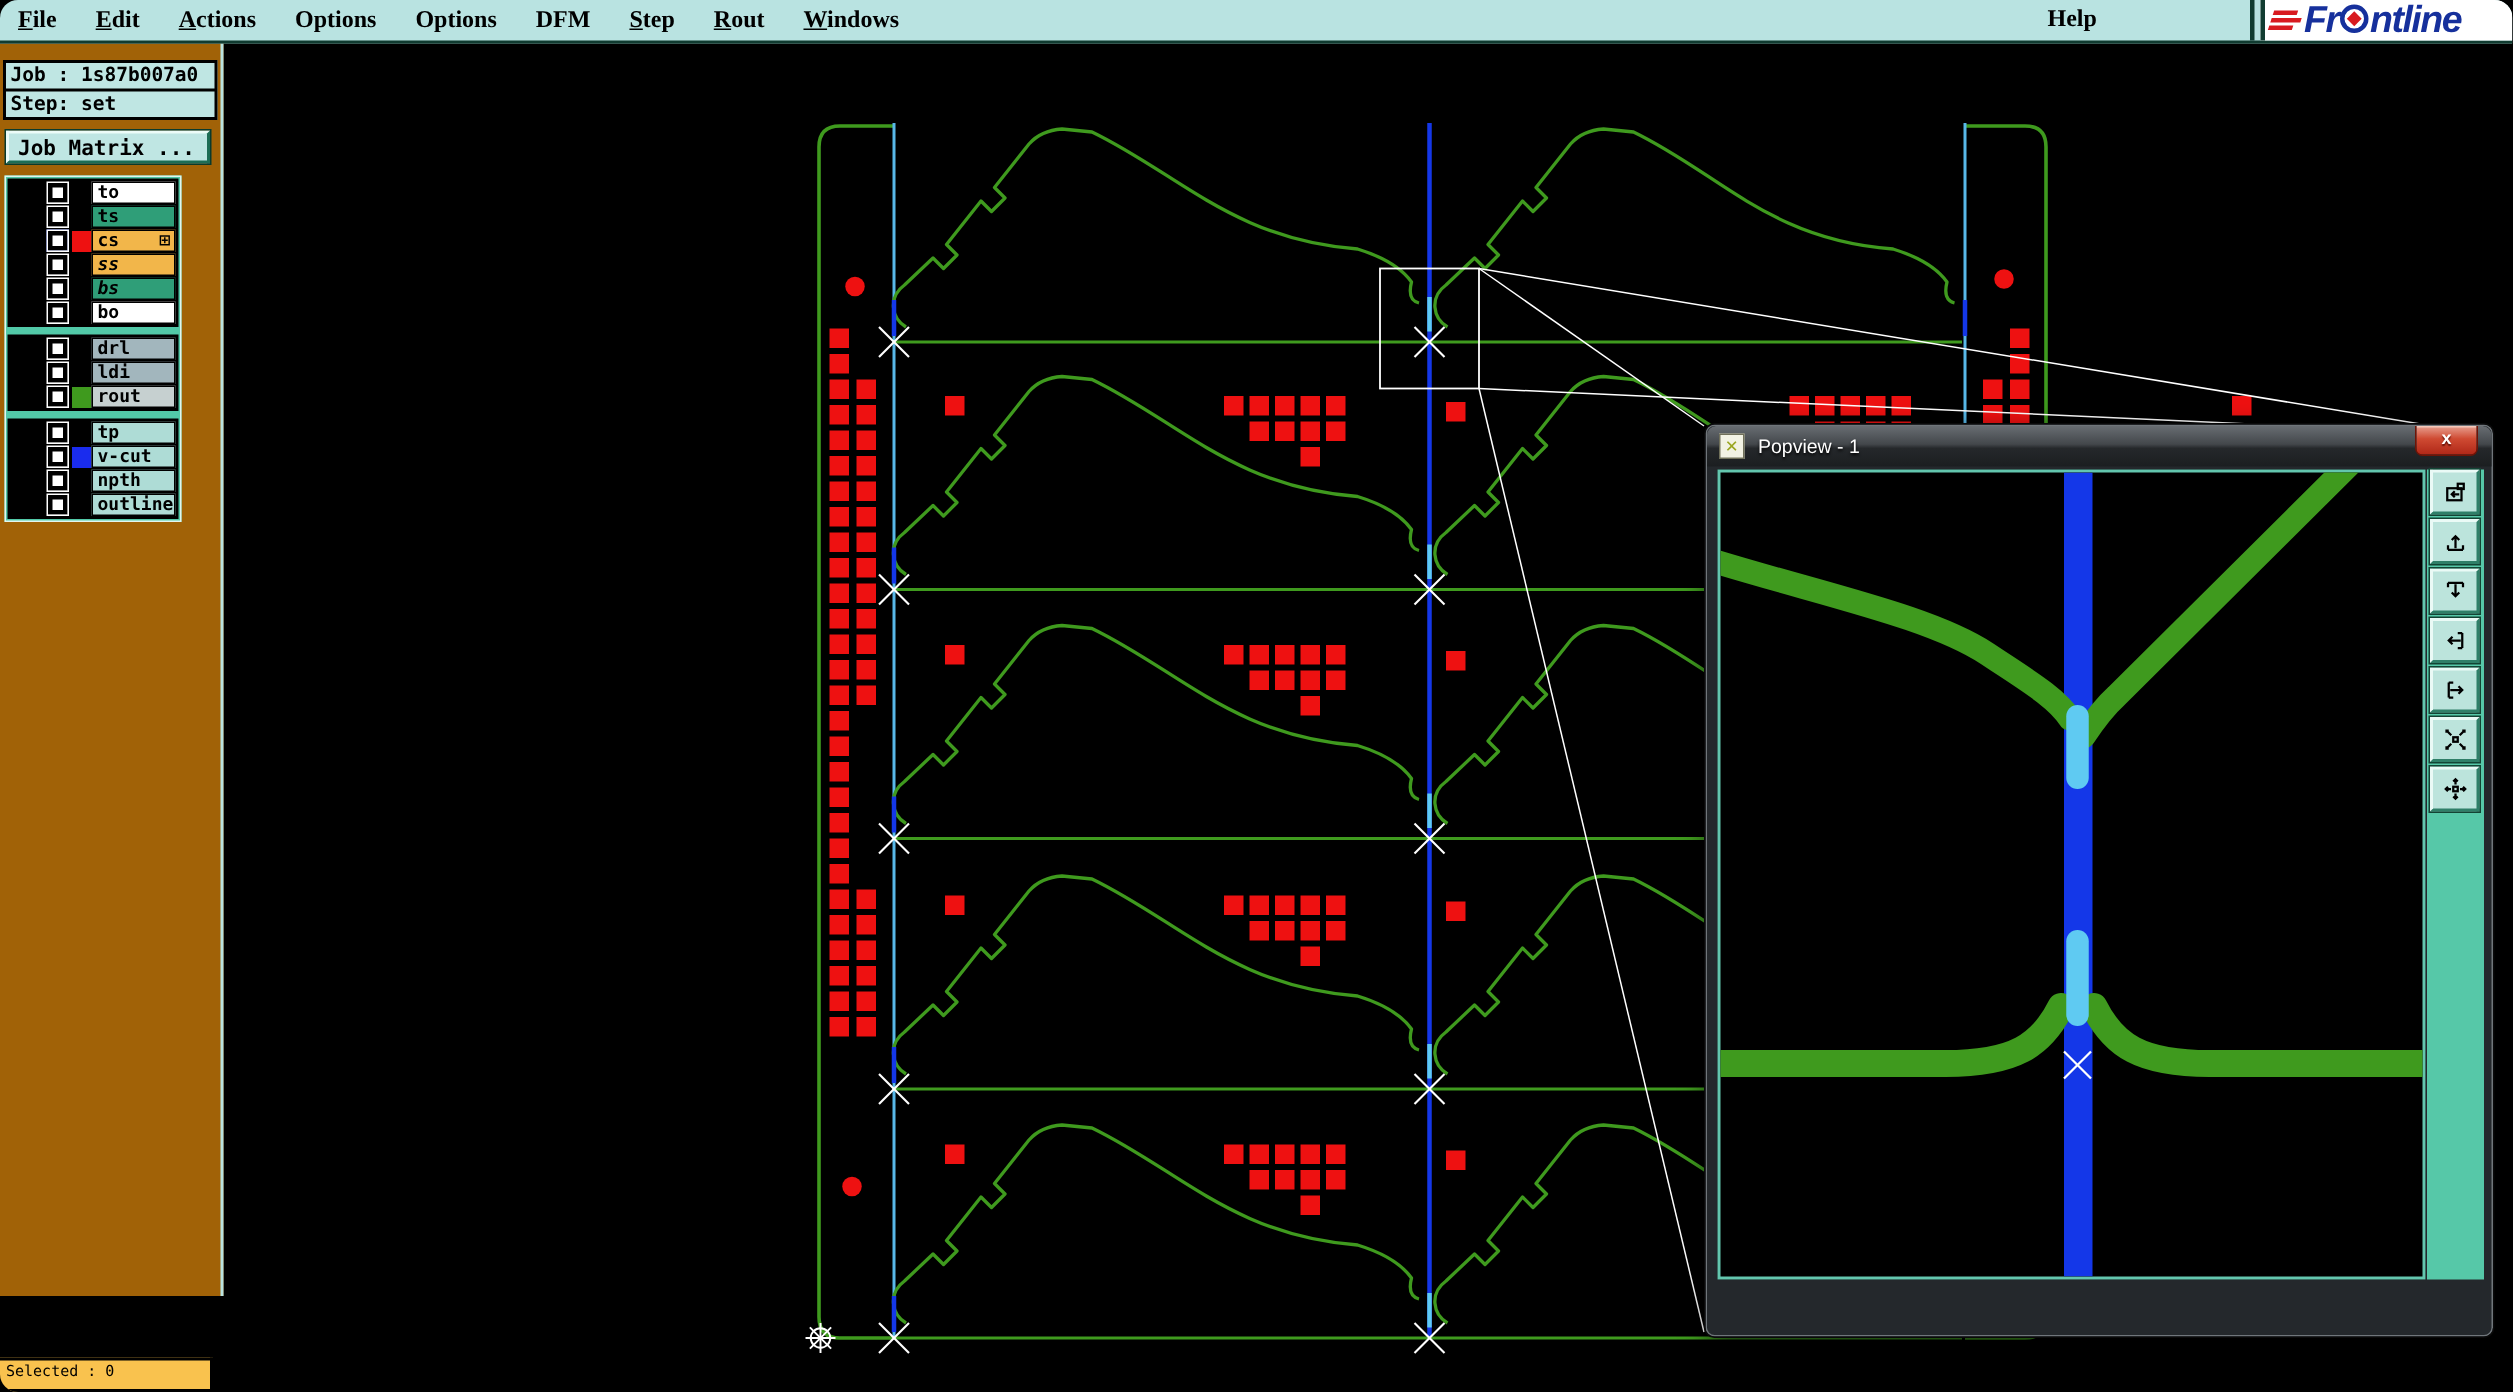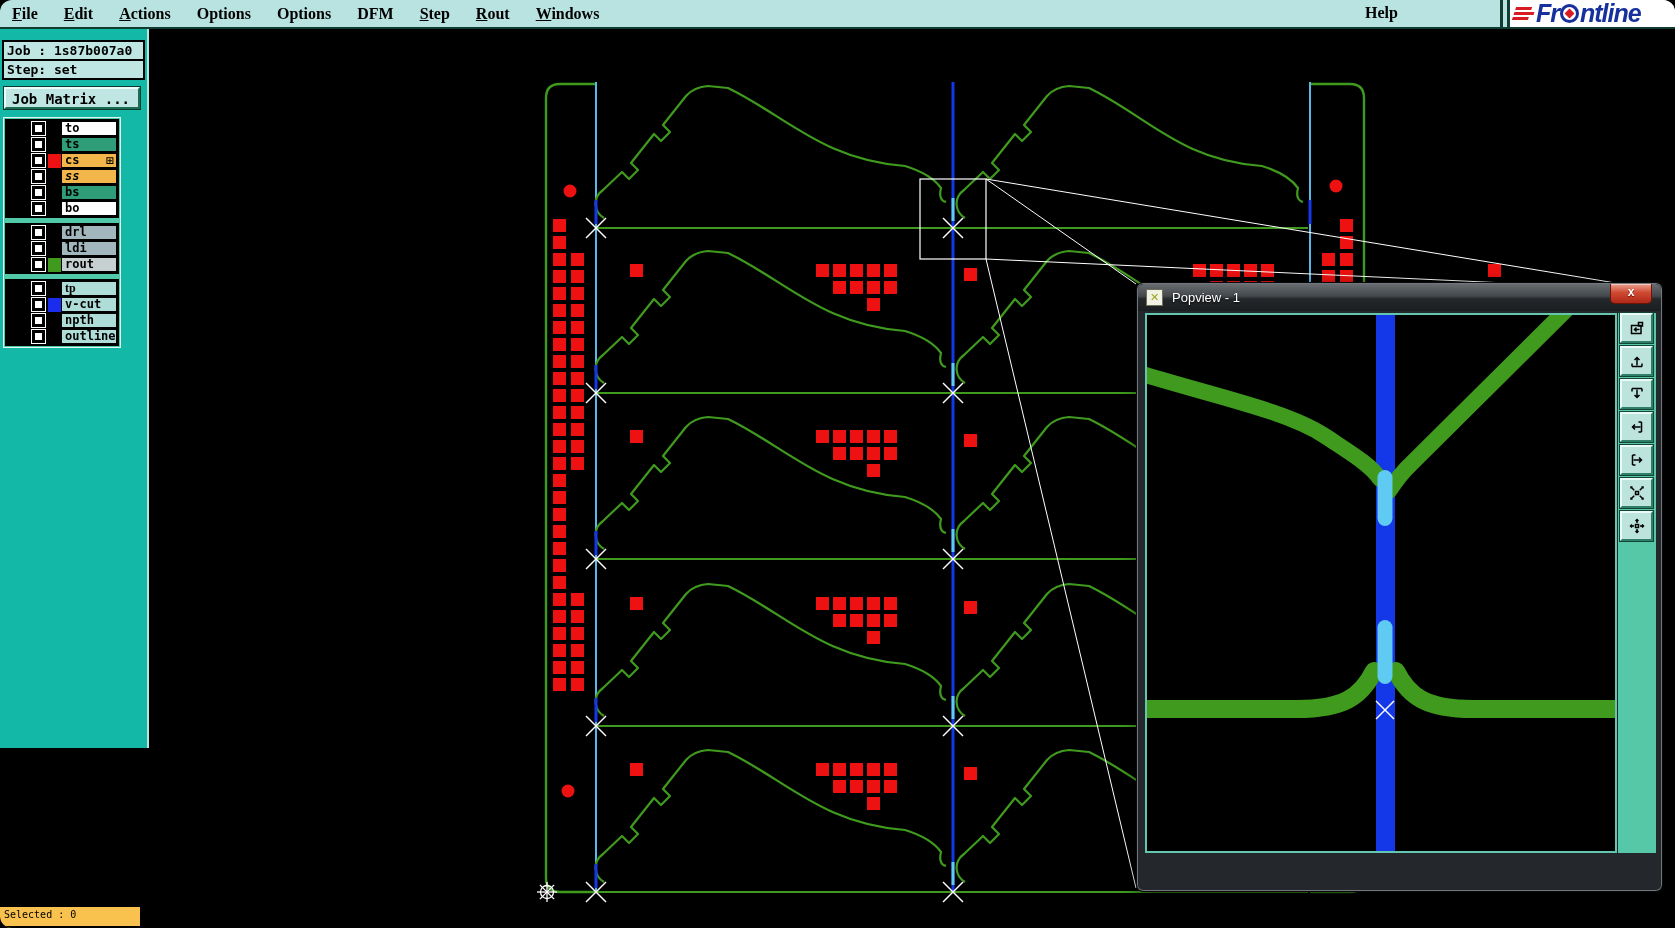--- a/index.html
+++ b/index.html
@@ -19,21 +19,21 @@
   .speed-lines i{display:block;height:3px;background:#d81b20;}
   .speed-lines i:nth-child(1){width:16px;}
   .speed-lines i:nth-child(2){width:20px;}
   .speed-lines i:nth-child(3){width:16px;}
   .logo-text{font-family:"Liberation Sans",sans-serif;font-weight:bold;font-style:italic;
              font-size:25px;color:#16309c;letter-spacing:-1px;line-height:27px;}
   .logo-o{display:inline-block;width:13px;height:13px;border:3px solid #16309c;border-radius:50%;
           position:relative;top:1px;margin:0 1px;}
   .logo-o b{position:absolute;left:3px;top:3px;width:7px;height:7px;background:#d81b20;transform:rotate(45deg);}
   
-  #sidebar{position:absolute;left:0;top:29px;width:149px;height:719px;background:#14b8a6;
+  #sidebar{position:absolute;left:0;top:29px;width:149px;height:835px;background:#a16207;
            border-right:2px solid #b9e3e1;box-sizing:border-box;z-index:9;}
   .field{margin:0 2px;background:#bfe6e3;border:2px solid #000;border-bottom-width:1px;
          font-weight:bold;font-size:13px;color:#000;padding:1px 3px;height:15px;line-height:15px;white-space:nowrap;}
   #job-field{margin-top:11px;}
   #step-field{border-top-width:1px;border-bottom-width:2px;}
   #job-matrix-btn{margin:7px 4px 0 4px;background:#bfe6e3;border:2px solid;height:22px;
                   border-color:#ecfcf8 #1d6d55 #1d6d55 #ecfcf8;outline:1px solid #0a3a2c;
                   font-weight:bold;font-size:14px;color:#000;text-align:left;padding:2px 6px;
                   font-family:"DejaVu Sans Mono",monospace;display:block;width:136px;box-sizing:border-box;}
   #layer-matrix{margin:8px 3px 0 3px;width:114px;border:1px solid #e2f6f0;padding:1px;background:#52c9a8;}
@@ -394,21 +394,21 @@
               <div class="cb-inner"></div>
             </div>
             <div class="swatch"></div>
             <div class="layer-label" style="background: rgb(242, 182, 74); font-style: italic;">ss</div>
           </div>
           <div class="layer-row">
             <div class="cb-outer">
               <div class="cb-inner"></div>
             </div>
             <div class="swatch"></div>
-            <div class="layer-label" style="background: rgb(47, 158, 120);">bs</div>
+            <div class="layer-label" style="background: rgb(47, 158, 120); font-style: italic;">bs</div>
           </div>
           <div class="layer-row">
             <div class="cb-outer">
               <div class="cb-inner"></div>
             </div>
             <div class="swatch"></div>
             <div class="layer-label" style="background: rgb(255, 255, 255);">bo</div>
           </div>
         </div>
         <div class="layer-group">
@@ -433,21 +433,21 @@
             <div class="swatch" style="background: rgb(63, 154, 30);"></div>
             <div class="layer-label" style="background: rgb(198, 208, 208);">rout</div>
           </div>
         </div>
         <div class="layer-group">
           <div class="layer-row">
             <div class="cb-outer">
               <div class="cb-inner"></div>
             </div>
             <div class="swatch"></div>
-            <div class="layer-label" style="background: rgb(174, 220, 214); font-family: Liberation Serif, serif;">tp</div>
+            <div class="layer-label" style="background: rgb(174, 220, 214);">tp</div>
           </div>
           <div class="layer-row">
             <div class="cb-outer">
               <div class="cb-inner"></div>
             </div>
             <div class="swatch" style="background: rgb(26, 44, 238);"></div>
             <div class="layer-label" style="background: rgb(174, 220, 214);">v-cut</div>
           </div>
           <div class="layer-row">
             <div class="cb-outer">

